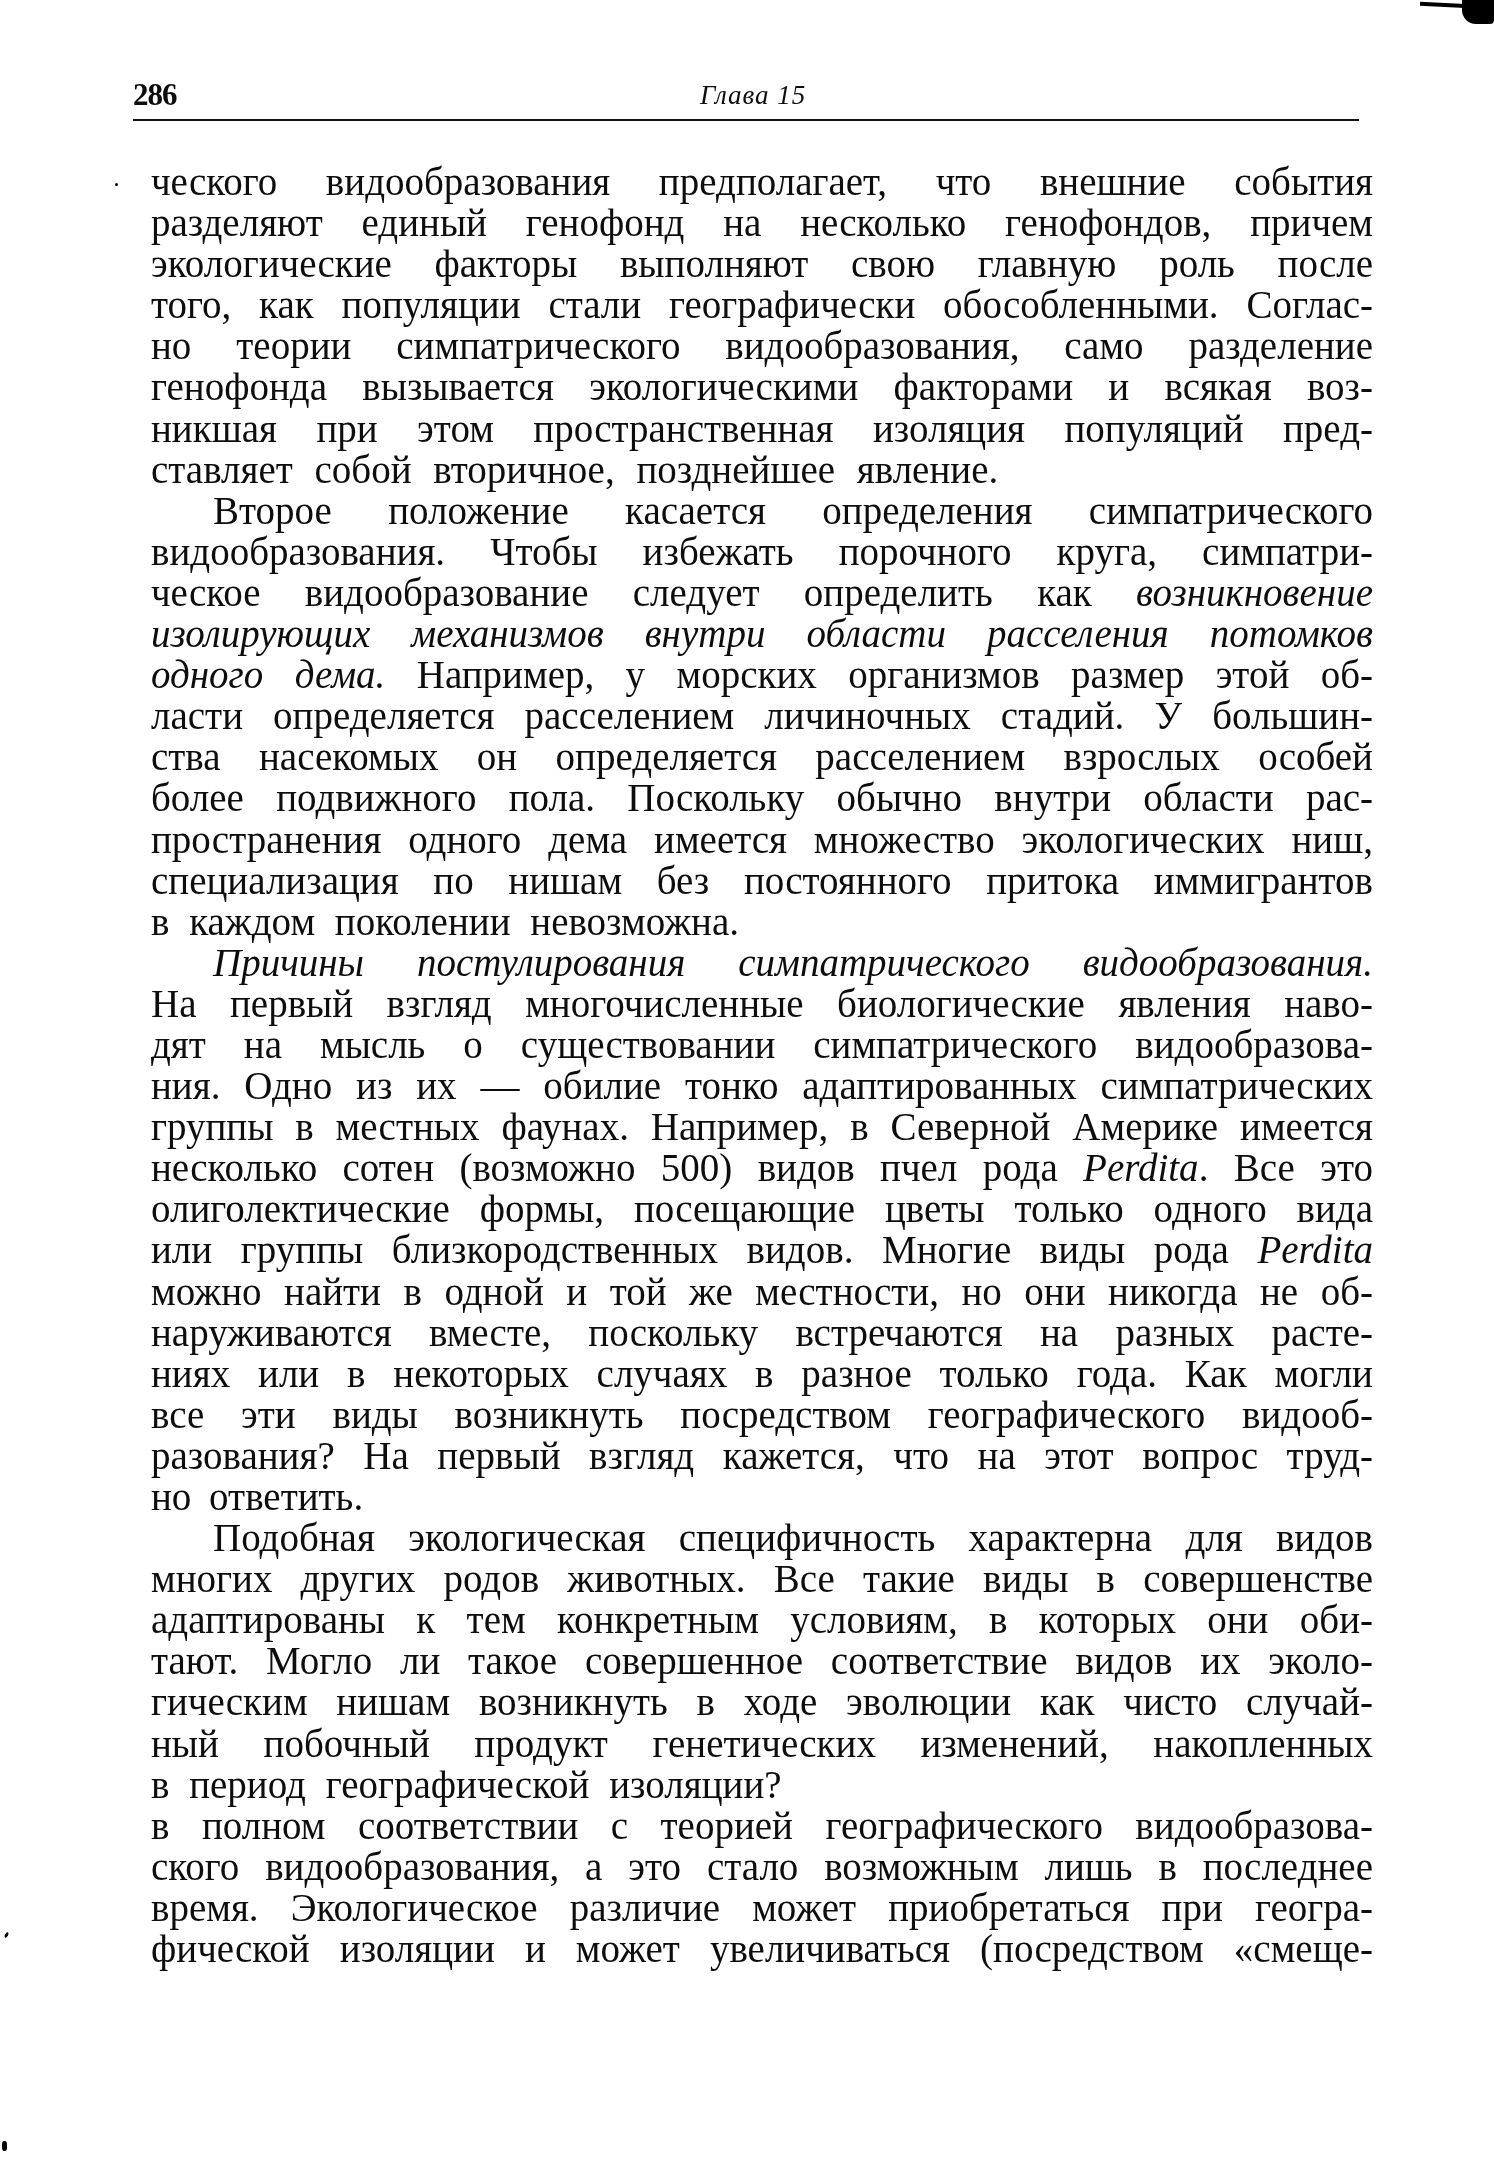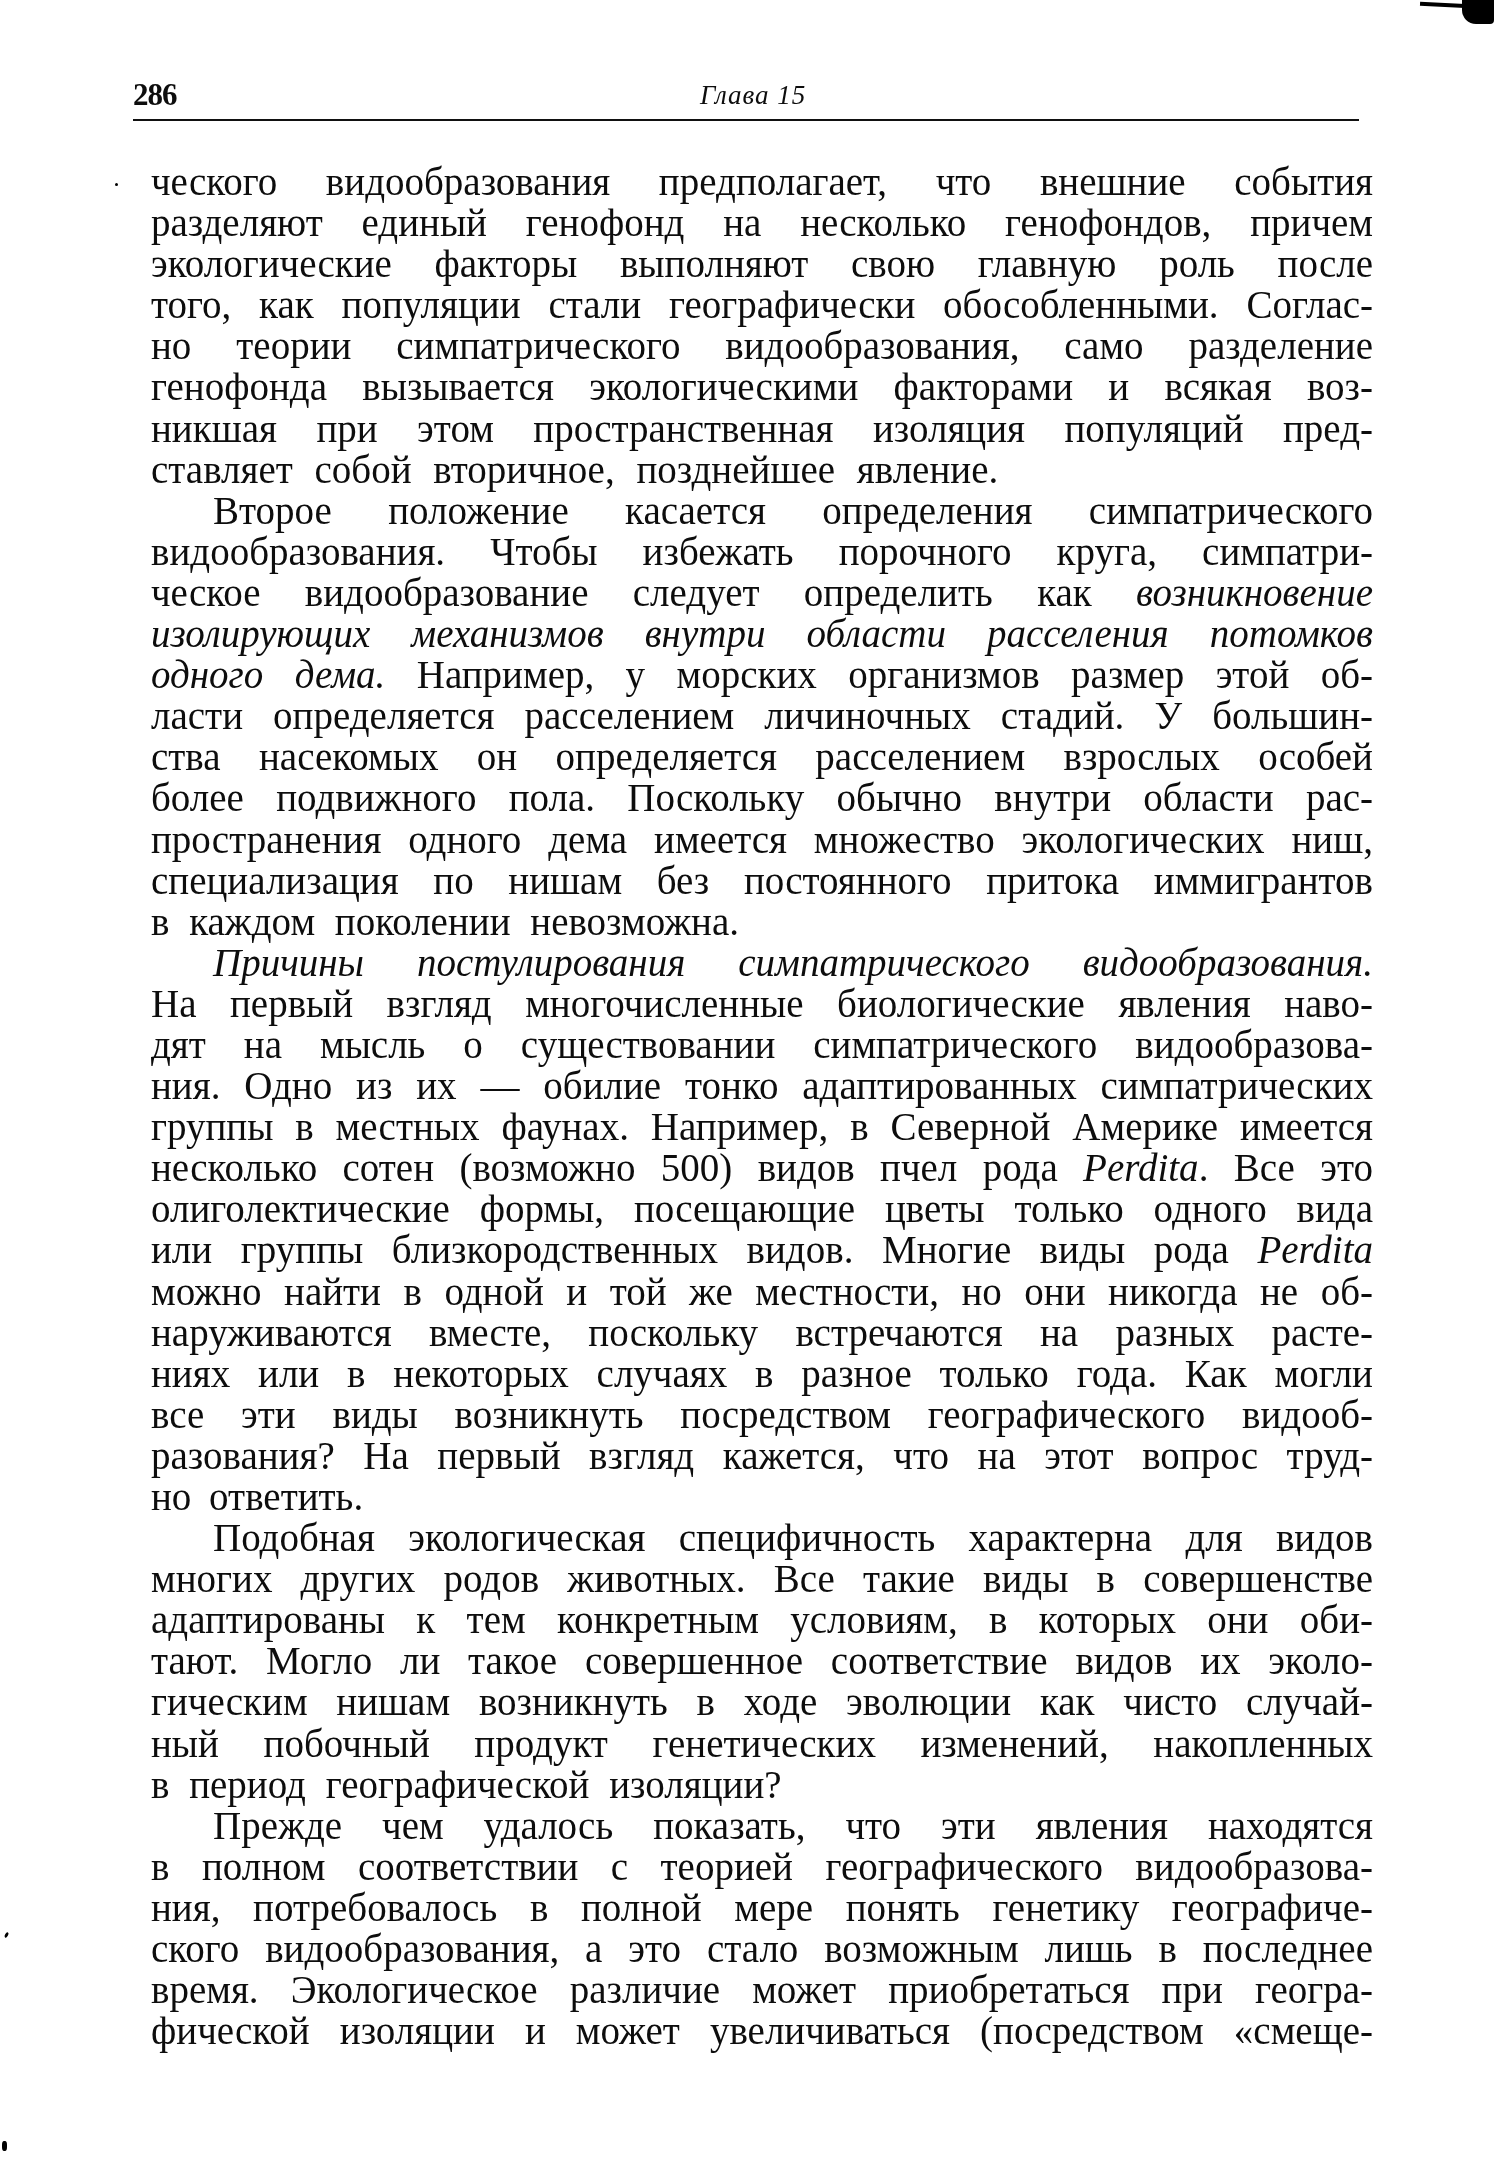--- a/index.html
+++ b/index.html
@@ -164,28 +164,22 @@
       </div>
     <div class="line">
         <span class="just">ный побочный продукт генетических изменений, накопленных</span>
       </div>
     <div class="line">
         <span class="just left" style="word-spacing:10px">в период географической изоляции?</span>
       </div>
   </div>
 
   <div>
-    <div class="line indent">
-        <span class="just">Прежде чем удалось показать, что эти явления находятся</span>
-      </div>
     <div class="line">
         <span class="just">в полном соответствии с теорией географического видообразова-</span>
-      </div>
-    <div class="line">
-        <span class="just">ния, потребовалось в полной мере понять генетику географиче-</span>
       </div>
     <div class="line">
         <span class="just">ского видообразования, а это стало возможным лишь в последнее</span>
       </div>
     <div class="line">
         <span class="just">время. Экологическое различие может приобретаться при геогра-</span>
       </div>
     <div class="line">
         <span class="just">фической изоляции и может увеличиваться (посредством «смеще-</span>
       </div>

